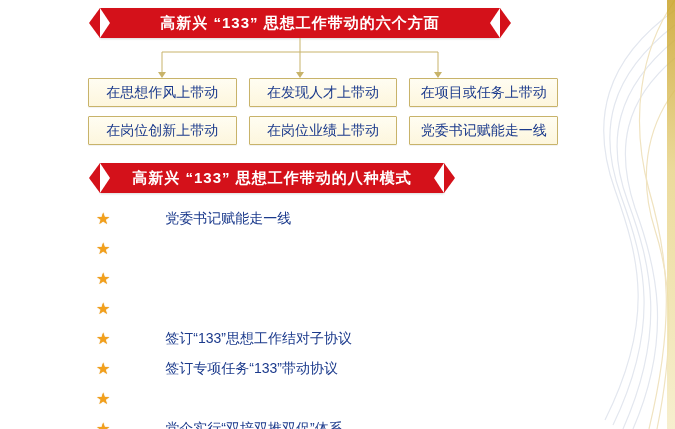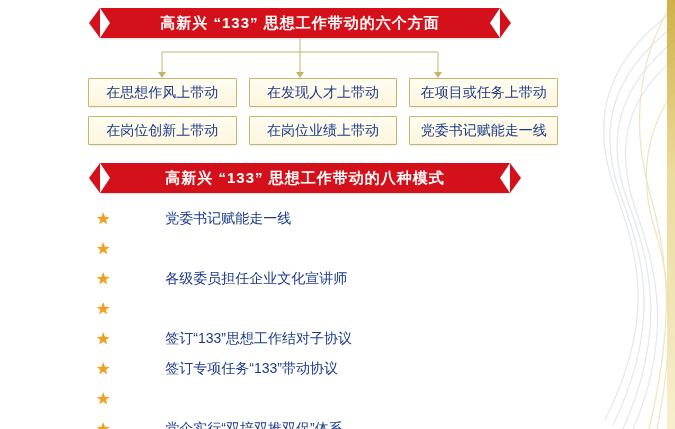--- a/index.html
+++ b/index.html
@@ -78,21 +78,21 @@
     position: absolute;
     top: 0;
     width: 0; height: 0;
     border-top: 15px solid transparent;
     border-bottom: 15px solid transparent;
   }
   .banner-notch-l { left: 0; border-left: 10px solid #ffffff; }
   .banner-notch-r { right: 0; border-right: 10px solid #ffffff; }
 
   #banner1 { left: 100px; top: 8px; width: 400px; }
-  #banner2 { left: 100px; top: 163px; width: 410px; }
+  #banner2 { left: 100px; top: 163px; width: 344px; }
 
   
   .connectors { position: absolute; left: 0; top: 38px; }
 
   
   .aspect-grid {
     position: absolute;
     left: 88px;
     top: 78px;
     width: 470px;
@@ -208,21 +208,20 @@
   <div class="mode-list">
     <div class="mode-item">
       <span class="star">★</span>
       <span class="mode-text">党委书记赋能走一线</span>
     </div>
     <div class="mode-item">
       <span class="star">★</span>
     </div>
     <div class="mode-item">
       <span class="star">★</span>
-      <span class="mode-text">各级委员担任企业文化宣讲师</span>
     </div>
     <div class="mode-item">
       <span class="star">★</span>
     </div>
     <div class="mode-item">
       <span class="star">★</span>
       <span class="mode-text">签订“133”思想工作结对子协议</span>
     </div>
     <div class="mode-item">
       <span class="star">★</span>

